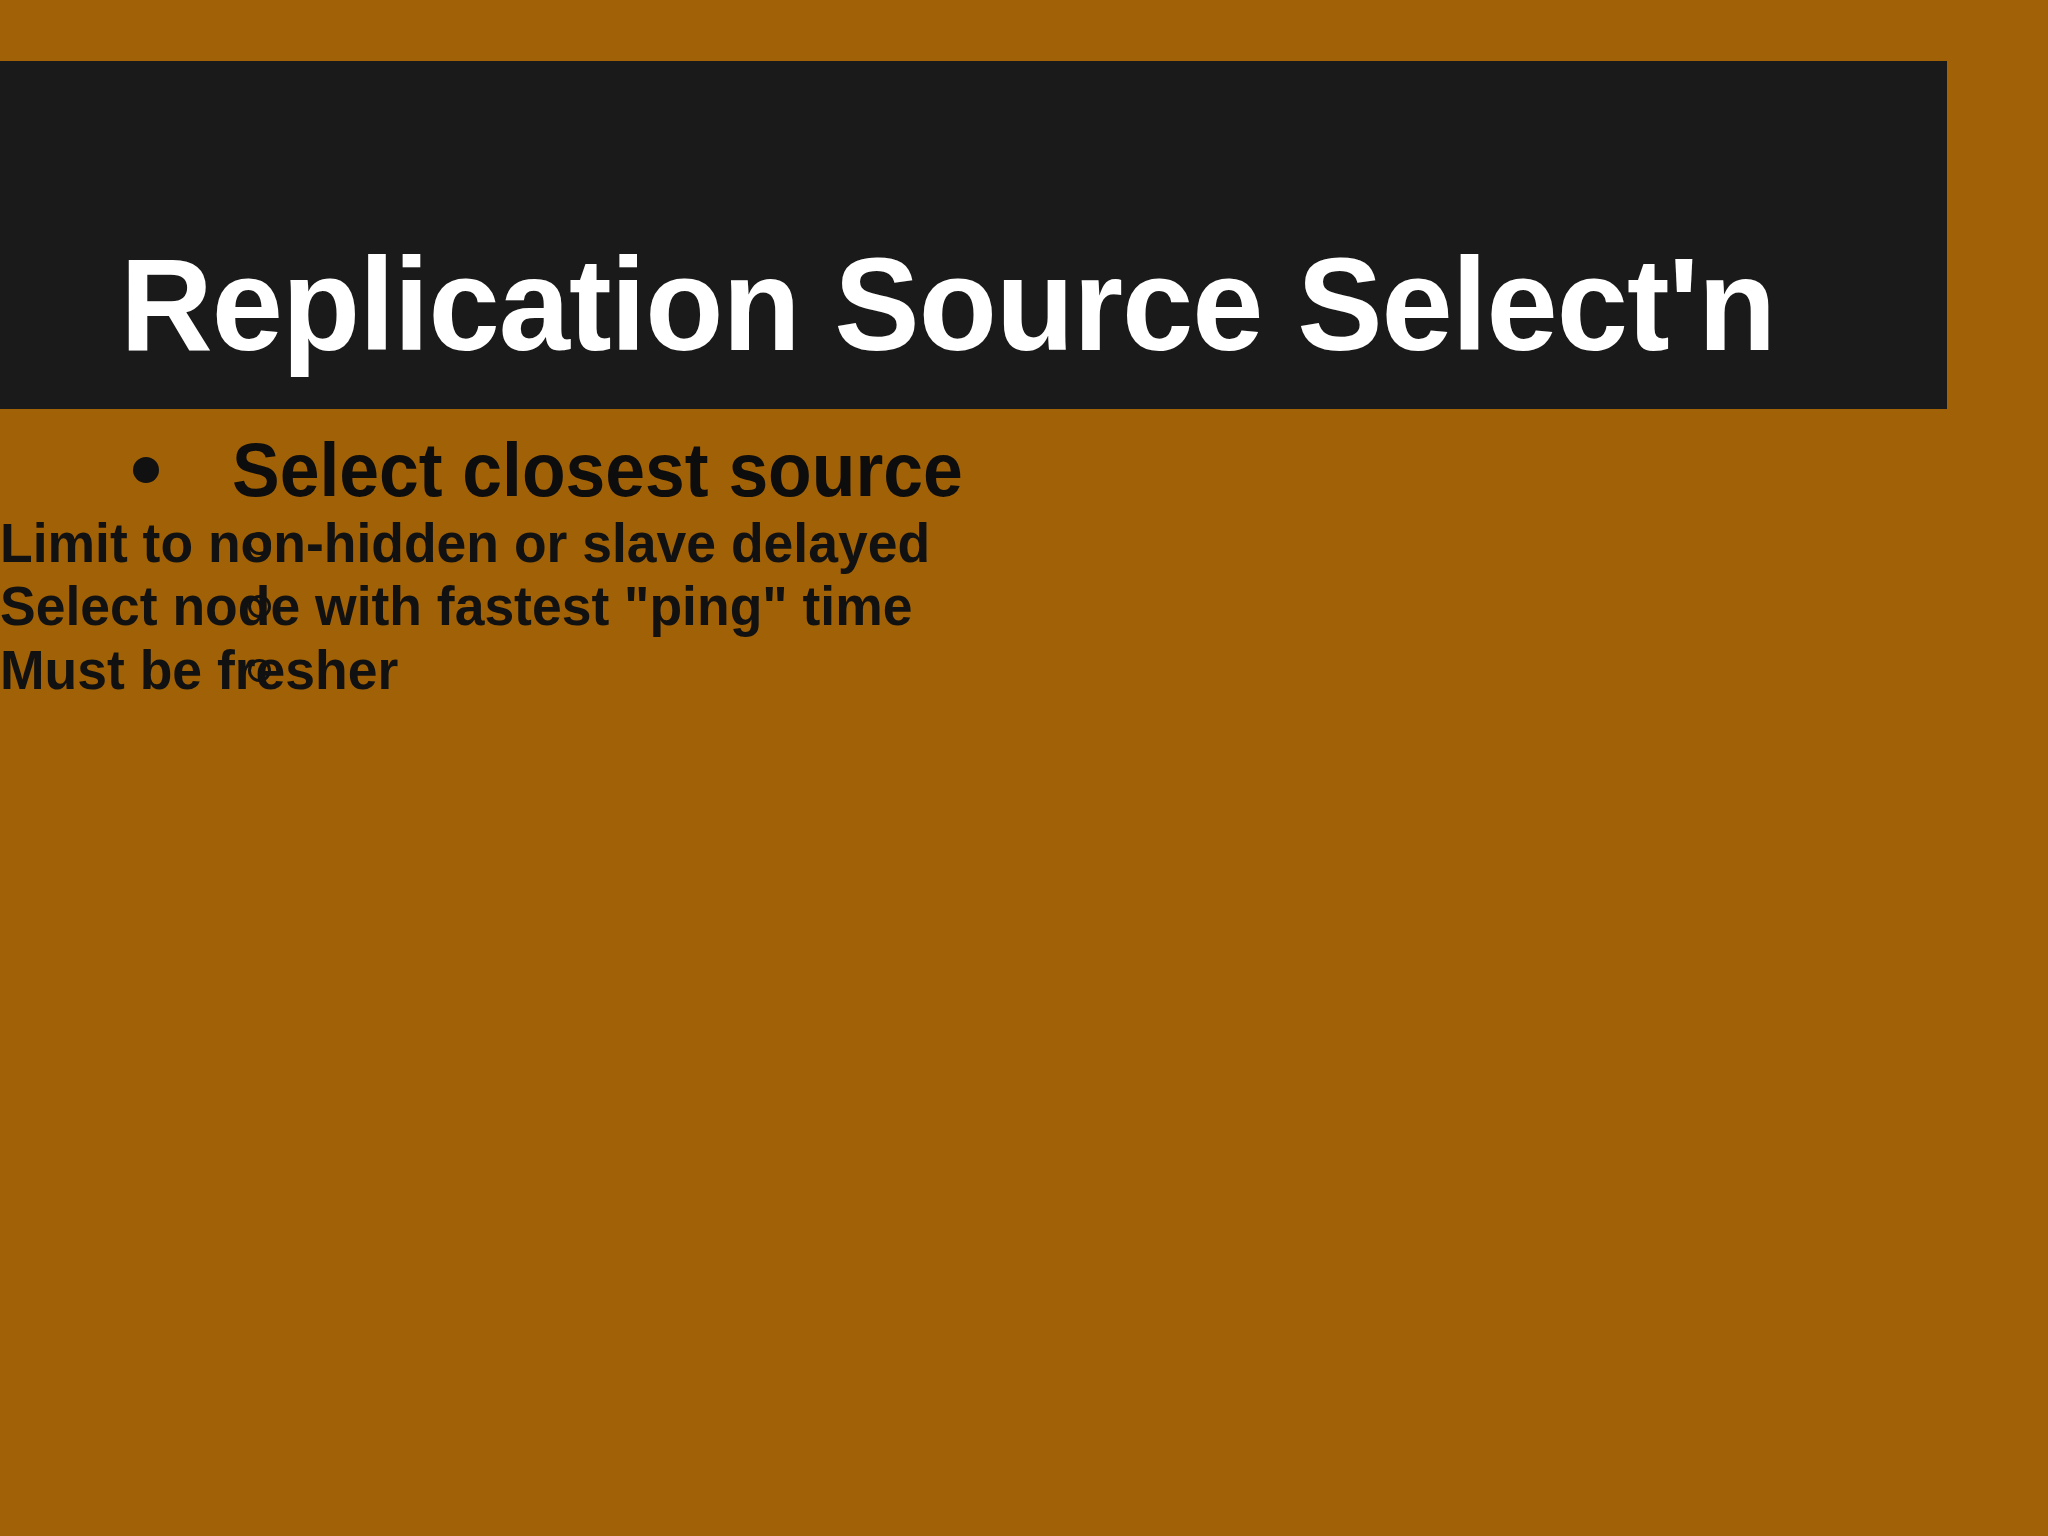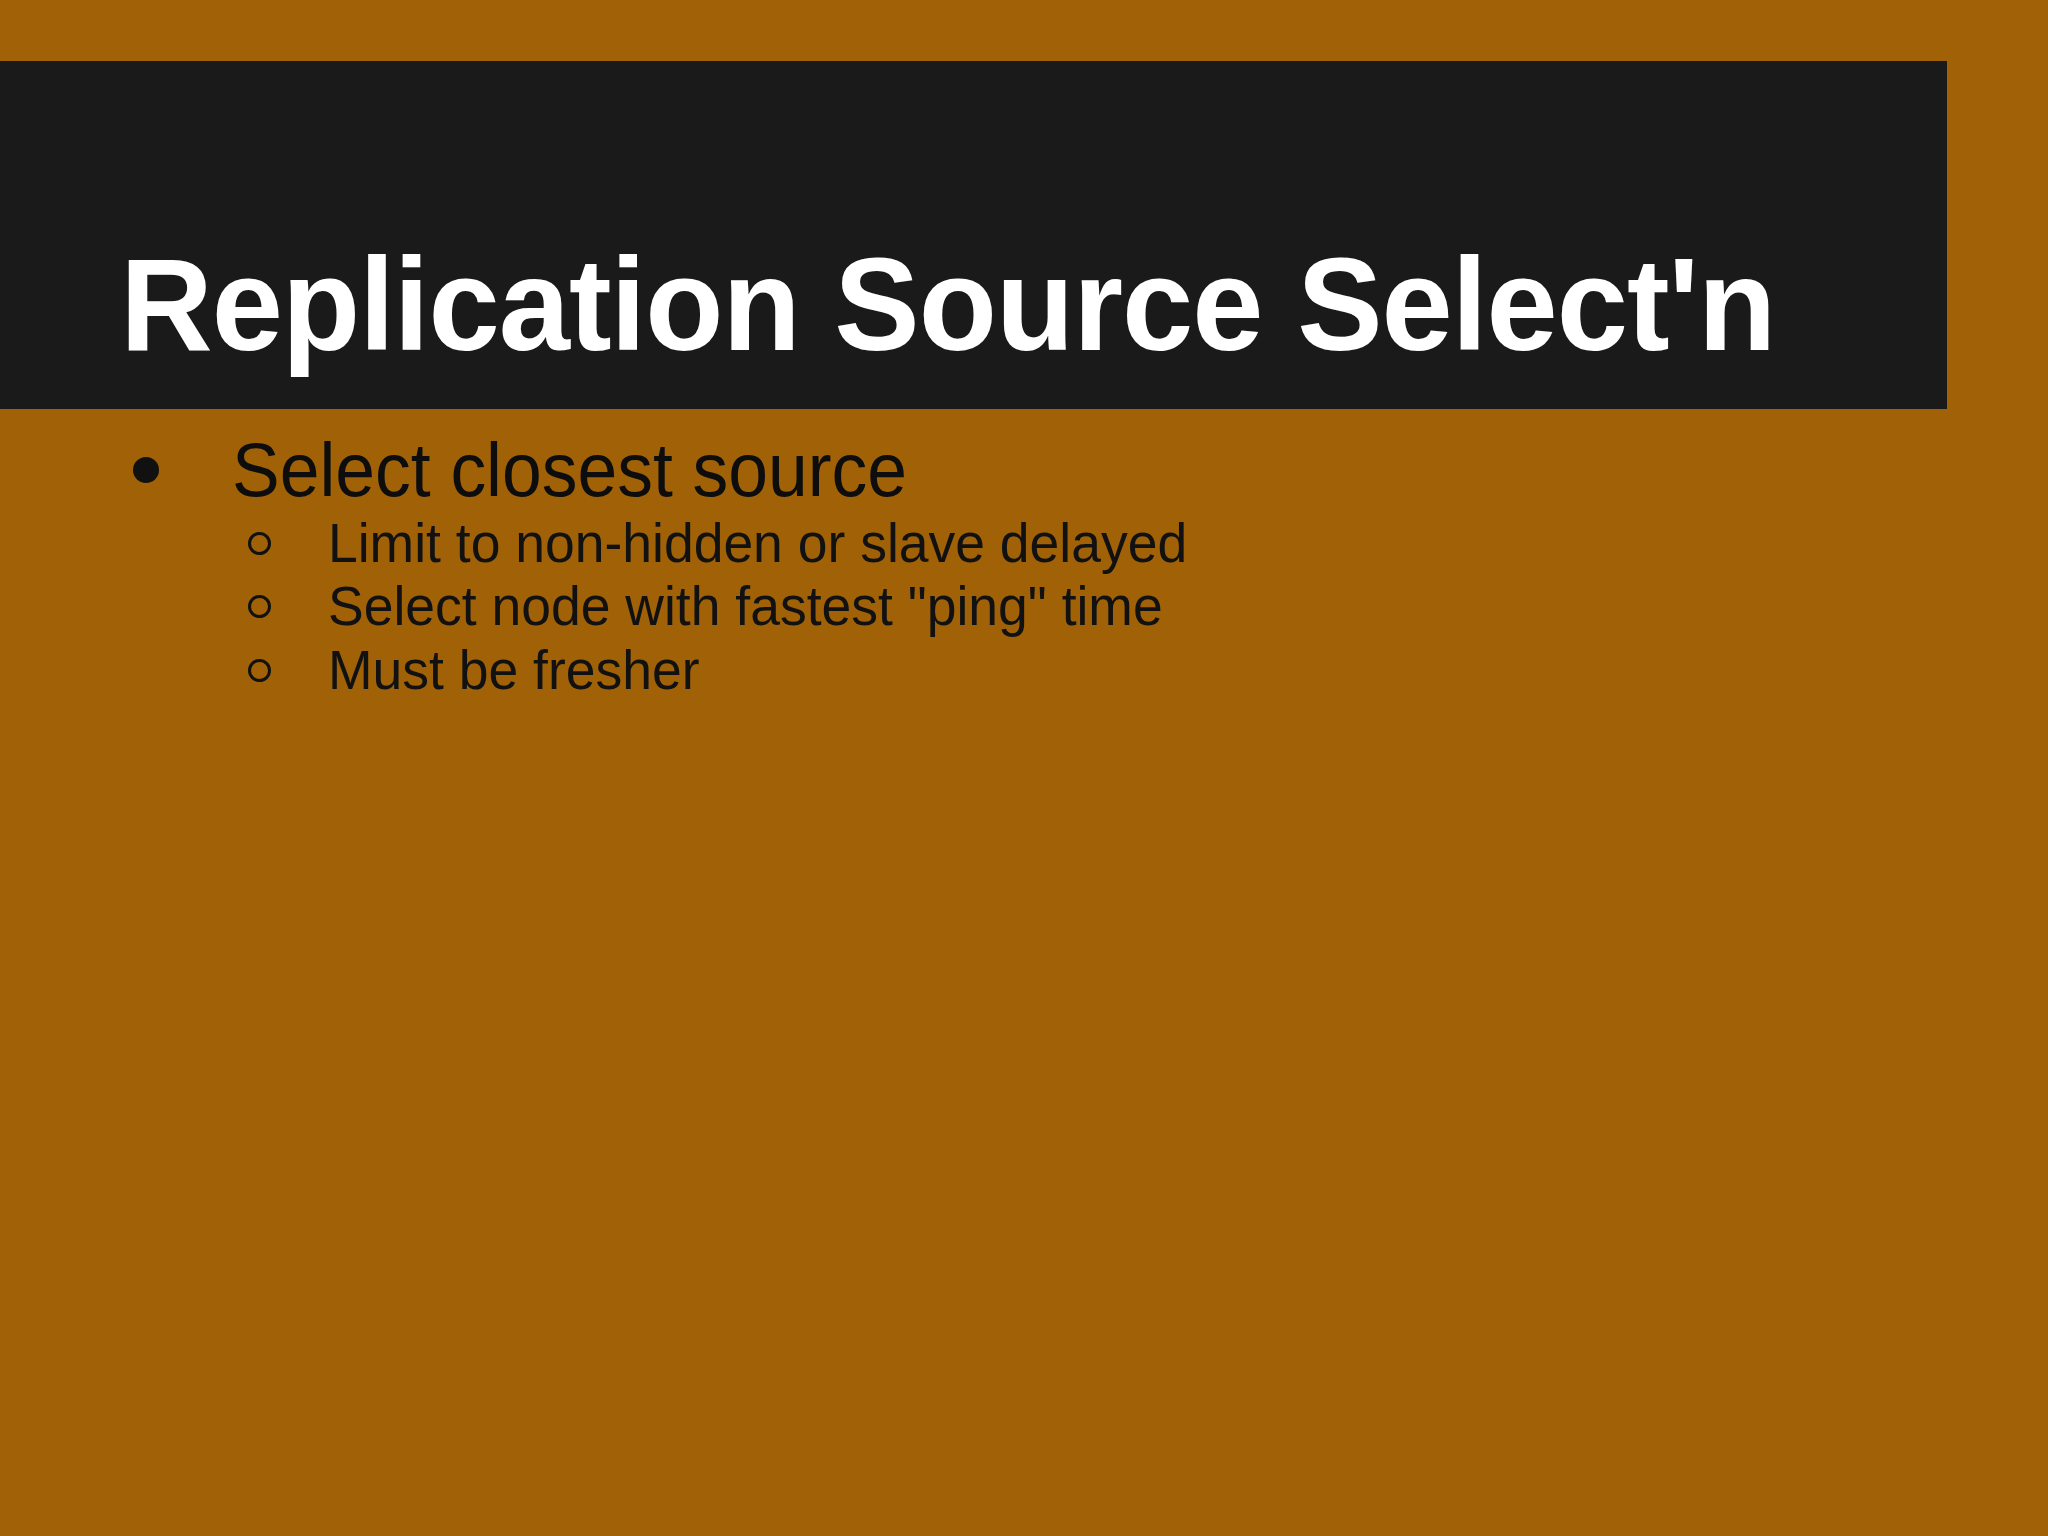--- a/index.html
+++ b/index.html
@@ -48,20 +48,21 @@
     white-space: nowrap;
     padding: 0 0 38px 124px;
   }
 
   
   #body {
     position: absolute;
     left: 0;
     top: 430px;
     width: 1644px;
+    font-weight: bold;
   }
 
   ul.lvl1 {
     list-style: none;
     margin: 0;
     padding: 0;
   }
   ul.lvl2 {
     list-style: none;
     margin: 0;
@@ -88,21 +89,20 @@
     top: 50%;
     margin-top: -13px;
     width: 26px;
     height: 26px;
     border-radius: 50%;
     background: #111111;
   }
 
   li.item2 {
     position: relative;
-    padding-left: 328px;
     margin: 0 0 4px 0;
     color: #111111;
     font-size: 56px;
     line-height: 1.07;
     white-space: nowrap;
   }
   li.item2 > .txt2 {
     display: inline-block;
     transform: scaleX(0.955);
     transform-origin: left center;

